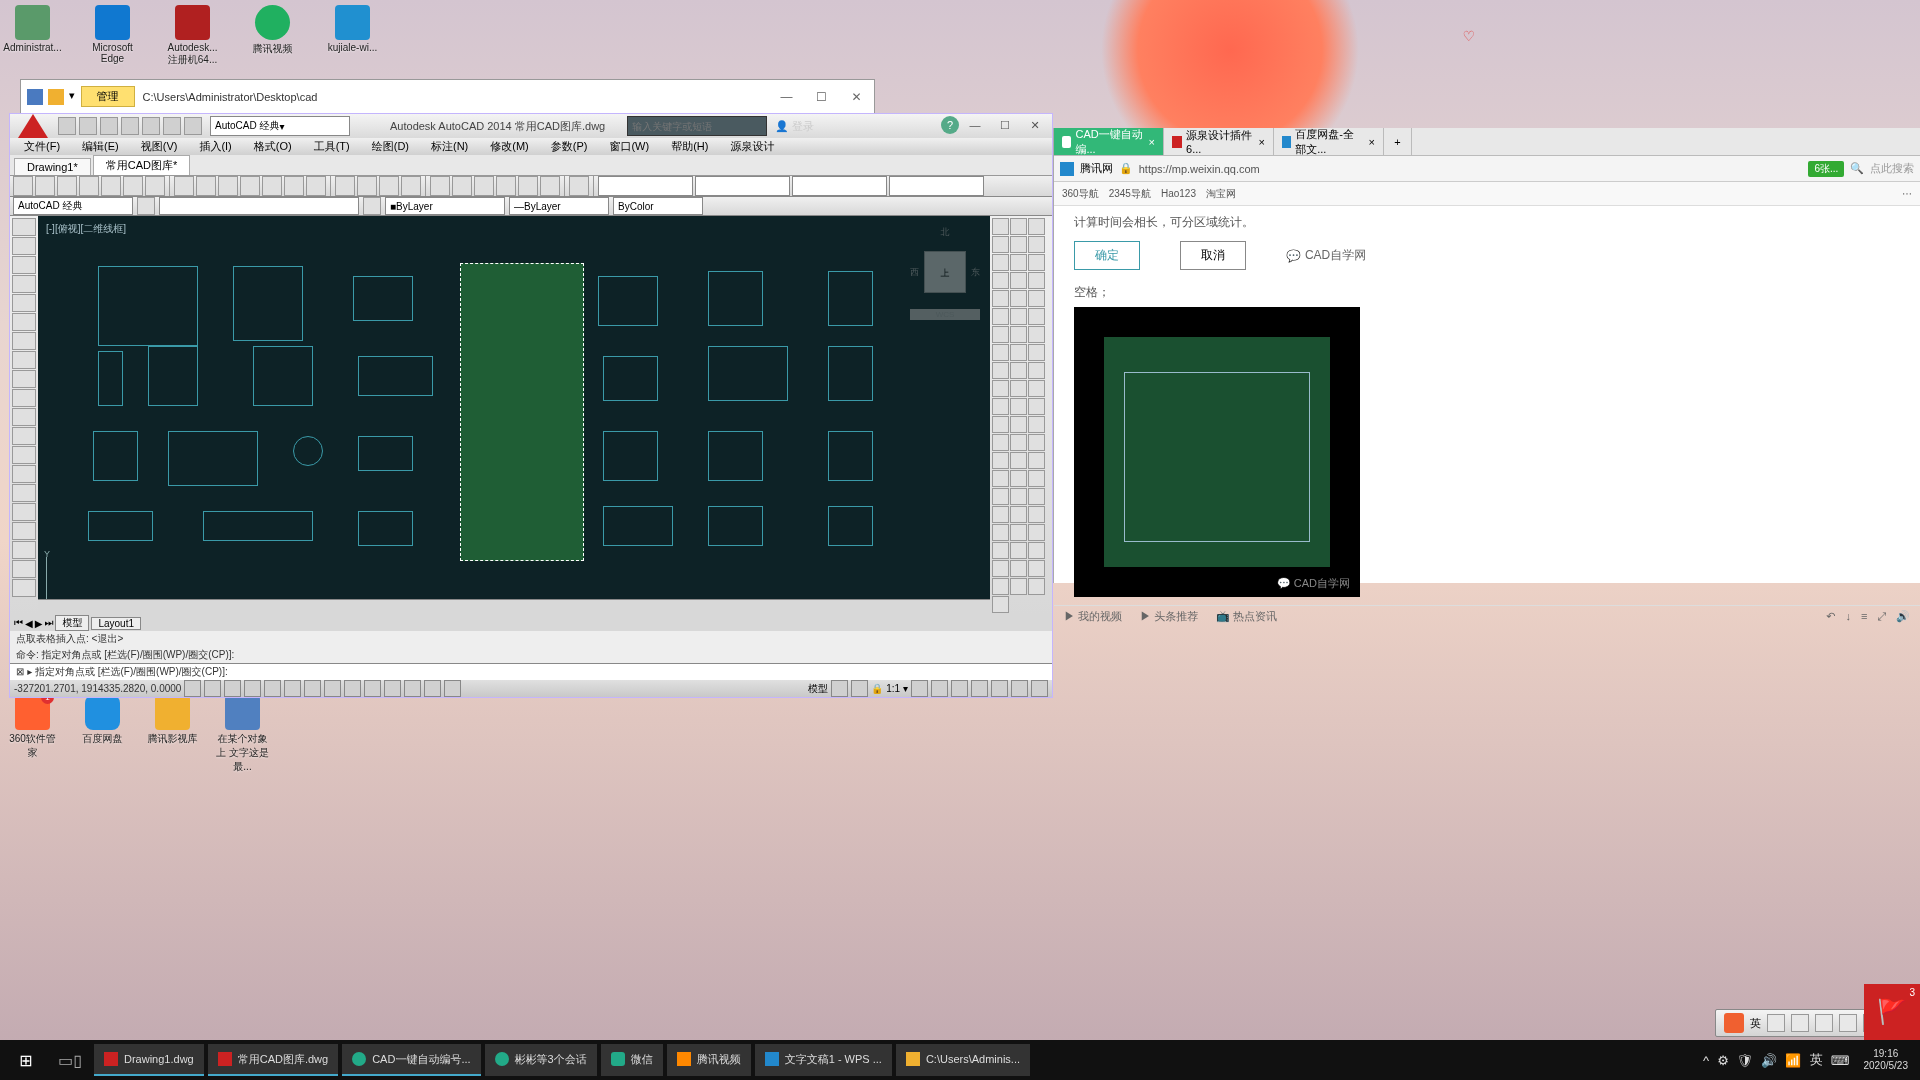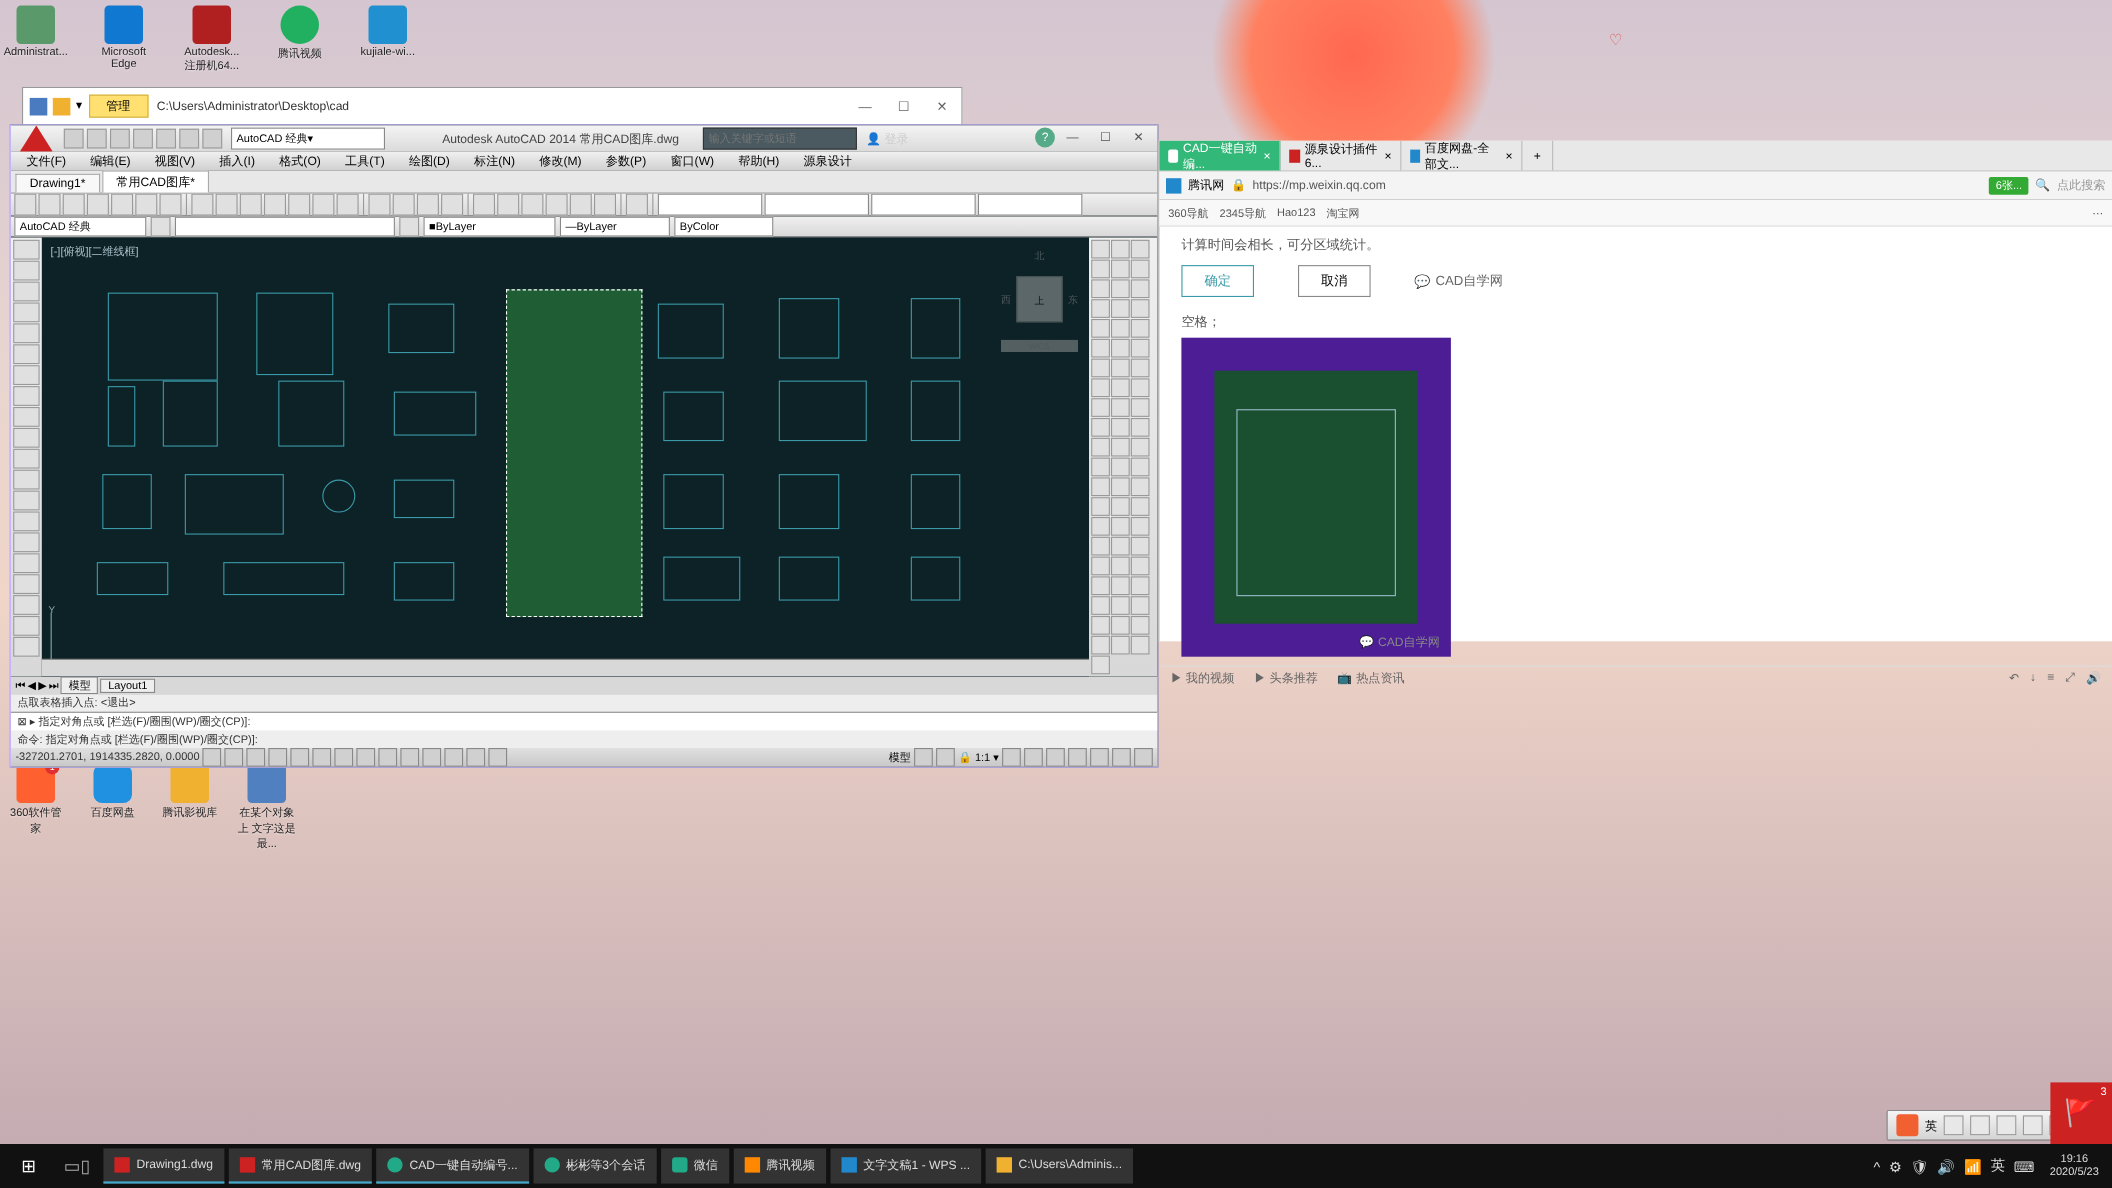--- a/index.html
+++ b/index.html
@@ -23,21 +23,21 @@
 .explorer .path{flex:1;padding:0 8px;color:#333;font-size:11px;}
 .explorer .wbtn{width:35px;height:30px;display:flex;align-items:center;justify-content:center;color:#666;font-size:12px;}
 
 
 .cad{position:absolute;top:113px;left:9px;width:1044px;height:585px;background:#2a3a3f;border:1px solid #c4b5fd;display:flex;flex-direction:column;}
 .cad-title{height:28px;background:linear-gradient(180deg,#f4f4f4,#dadada);display:flex;align-items:center;gap:2px;font-size:11px;position:relative;}
 .cad-title .logo{width:30px;height:24px;background:#c22;margin:0 8px;clip-path:polygon(50% 0,100% 100%,0 100%);}
 .cad-title .qat{display:flex;gap:3px;}
 .cad-title .qat span{width:18px;height:18px;background:#d0d0d0;border:1px solid #999;}
 .cad-title .ws{width:140px;height:20px;background:#fff;border:1px solid #888;font-size:10px;padding:0 4px;margin-left:6px;display:flex;align-items:center;}
-.cad-title .tt{margin-left:50px;color:#444;}
+.cad-title .tt{margin-left:38px;color:#444;}
 .cad-title .srch{width:140px;height:20px;background:#4a5a60;border:1px solid #333;font-size:10px;color:#bbb;padding:0 4px;margin-left:20px;}
 .cad-title .right{position:absolute;right:3px;display:flex;gap:2px;}
 .cad-title .wb{width:28px;height:20px;text-align:center;line-height:18px;color:#555;}
 .cad-menu{height:22px;background:linear-gradient(180deg,#f0f0f0,#d0d0d0);display:flex;gap:2px;font-size:11px;align-items:center;padding:0 4px;}
 .cad-menu span{padding:0 10px;}
 .cad-tabs{height:22px;background:#e8e8e8;display:flex;font-size:11px;align-items:flex-end;padding:0 4px;border-bottom:1px solid #999;}
 .cad-tabs .tab{padding:2px 12px;background:#f8f8f8;border:1px solid #aaa;border-bottom:none;margin-right:2px;}
 .cad-tb1{height:26px;background:linear-gradient(180deg,#f0f0f0,#d8d8d8);border-bottom:1px solid #888;display:flex;align-items:center;gap:2px;padding:0 3px;}
 .cad-tb1 .b{width:20px;height:20px;background:#e0e0e0;border:1px solid #999;}
 .cad-tb1 .sep{width:1px;height:20px;background:#999;margin:0 2px;}
@@ -77,21 +77,21 @@
 .baddr{height:26px;background:#f4f4f4;display:flex;align-items:center;font-size:11px;padding:0 6px;gap:6px;border-bottom:1px solid #ccc;}
 .baddr .url{flex:1;color:#555;}
 .bbmk{height:24px;background:#f8f8f8;display:flex;align-items:center;font-size:10px;gap:10px;padding:0 8px;border-bottom:1px solid #ddd;}
 .bbmk span{color:#555;}
 .bcontent{padding:8px;font-size:12px;margin-left:12px;}
 .bcontent .msg{color:#555;margin-bottom:10px;}
 .bcontent .btns{display:flex;gap:40px;align-items:center;margin-bottom:14px;}
 .bcontent .btn{padding:5px 20px;border:1px solid #888;background:#fff;font-size:12px;}
 .bcontent .btn.primary{border-color:#3a9aa8;color:#3a9aa8;}
 .bcontent .wx{display:flex;align-items:center;gap:4px;color:#666;font-size:12px;}
-.bcontent .pic{width:245px;height:290px;background:#4c1d95;margin-top:6px;position:relative;}
+.bcontent .pic{width:286px;height:290px;background:#000000;margin-top:6px;position:relative;}
 .bcontent .pic .inner{position:absolute;inset:30px;background:#1a5030;}
 .bcontent .pic .grid{position:absolute;top:65px;left:50px;right:50px;bottom:55px;border:1px solid #9bc;}
 .bcontent .pic .grid::before,.bcontent .pic .grid::after{content:"";position:absolute;background:#9bc;}
 .bcontent .pic .wm{position:absolute;bottom:6px;right:10px;color:#888;font-size:11px;}
 .blinks{height:22px;display:flex;gap:18px;font-size:11px;padding:0 10px;color:#666;border-top:1px solid #ddd;align-items:center;}
 
 
 .taskbar{position:absolute;bottom:0;left:0;right:0;height:40px;background:#111;display:flex;align-items:center;padding:0 6px;gap:4px;}
 .taskbar .start{width:40px;height:34px;display:flex;align-items:center;justify-content:center;color:#fff;}
 .taskbar .tb{height:32px;padding:0 10px;background:#333;display:flex;align-items:center;gap:6px;font-size:11px;color:#ddd;border-bottom:2px solid transparent;}
@@ -412,22 +412,22 @@
     <span>⏮</span>
       <span>◀</span>
       <span>▶</span>
       <span>⏭</span>
     <div class="lt">模型</div>
     <div class="lt">Layout1</div>
   </div>
 
   <div class="cad-cmd">
     <div class="ln">点取表格插入点: &lt;退出&gt;</div>
+    <div class="ln">命令: 指定对角点或 [栏选(F)/圈围(WP)/圈交(CP)]:</div>
     <div class="ln inp">⊠ ▸ 指定对角点或 [栏选(F)/圈围(WP)/圈交(CP)]:</div>
-    <div class="ln">命令: 指定对角点或 [栏选(F)/圈围(WP)/圈交(CP)]:</div>
   </div>
 
   <div class="cad-status">
     <span class="coords">-327201.2701, 1914335.2820, 0.0000</span>
     <span class="sb"></span>
       <span class="sb"></span>
       <span class="sb"></span>
       <span class="sb"></span>
       <span class="sb"></span>
       <span class="sb"></span>

